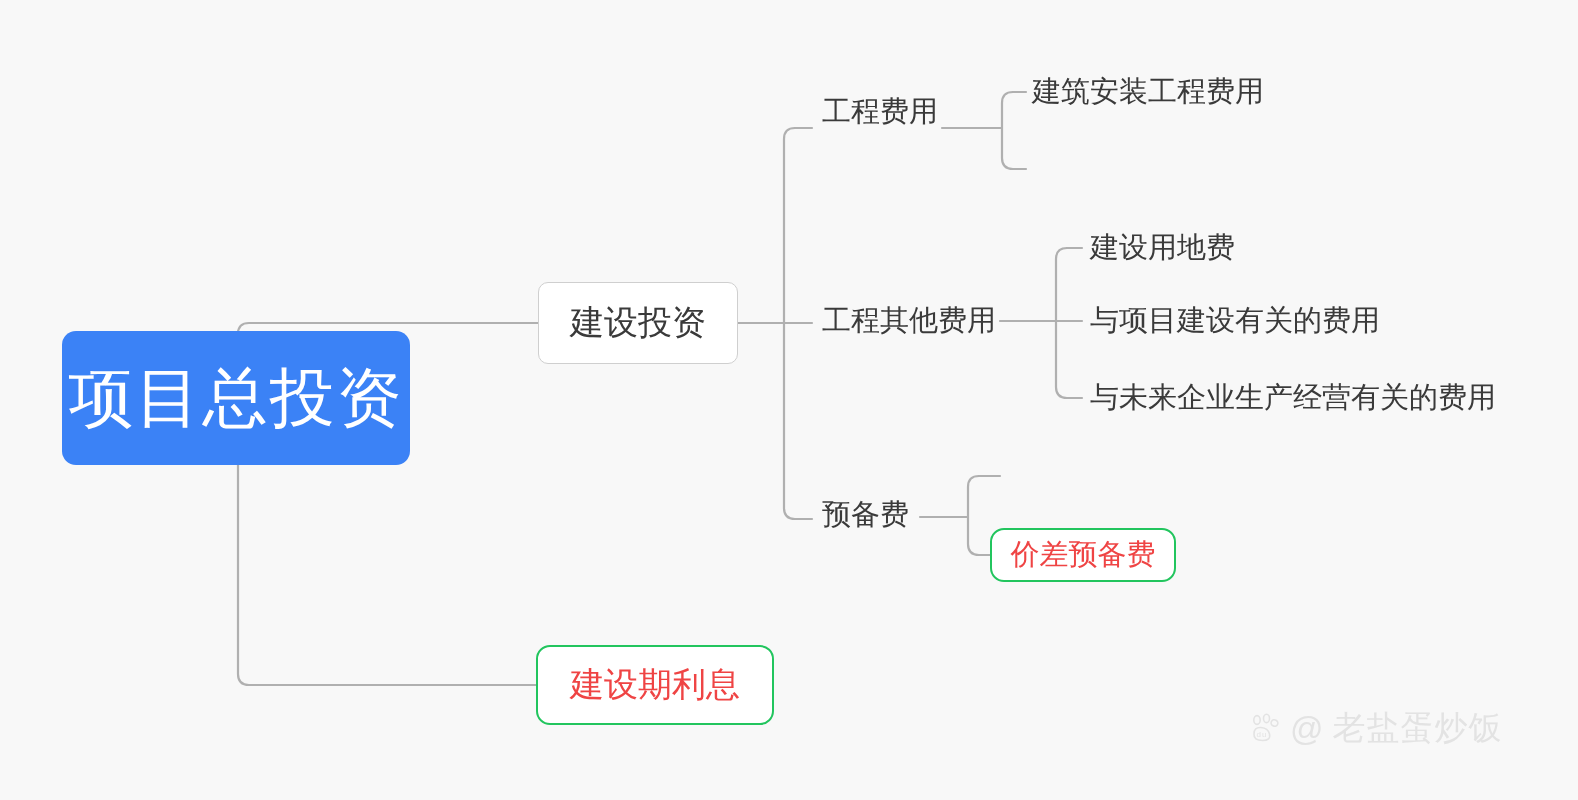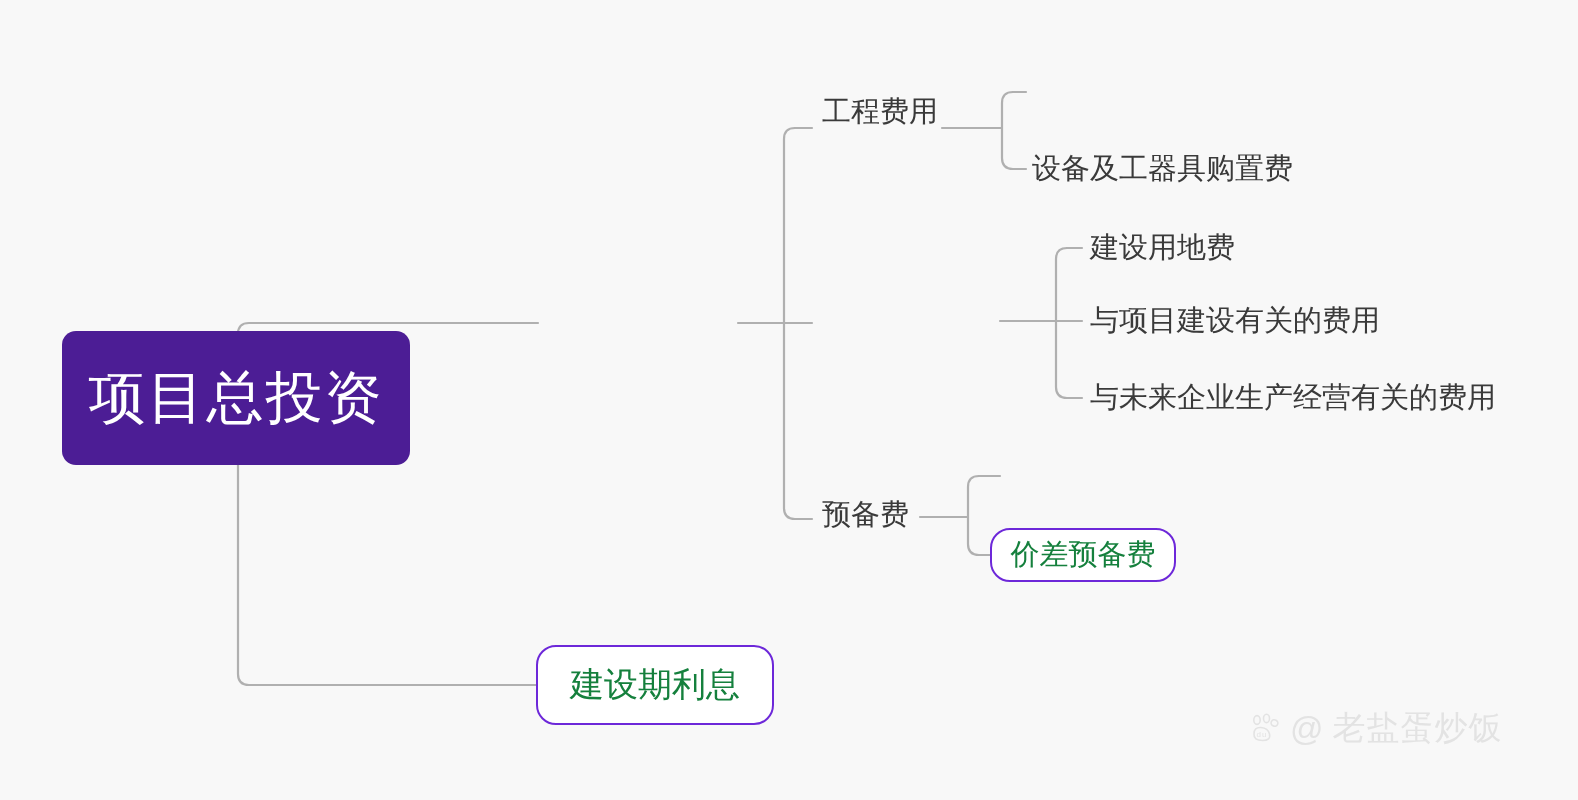--- a/index.html
+++ b/index.html
@@ -38,47 +38,47 @@
     justify-content: center;
     white-space: nowrap;
     box-sizing: border-box;
   }
 
   .node-root {
     left: 62px;
     top: 331px;
     width: 348px;
     height: 134px;
-    background: #4c1d95;
+    background: #3b82f6;
     border-radius: 14px;
     color: #ffffff;
-    font-size: 57px;
+    font-size: 65px;
     letter-spacing: 2px;
     font-weight: 400;
   }
 
   .node-boxed {
     background: #ffffff;
     border: 1.5px solid #cfcfcf;
     border-radius: 10px;
     color: #3a3a3a;
     font-size: 34px;
   }
   .node-construction-investment {
     left: 538px;
     top: 282px;
     width: 200px;
     height: 82px;
   }
 
   .node-boxed-red {
     background: #ffffff;
-    border: 2px solid #6d28d9;
-    border-radius: 20px;
-    color: #15803d;
+    border: 2px solid #22c55e;
+    border-radius: 14px;
+    color: #ef4444;
     font-size: 34px;
   }
   .node-construction-interest {
     left: 536px;
     top: 645px;
     width: 238px;
     height: 80px;
   }
   .node-price-reserve {
     left: 990px;
@@ -164,30 +164,32 @@
       <path d="M 920 517 L 968 517"></path>
       <path d="M 979 476 Q 968 476 968 487 L 968 544 Q 968 555 979 555"></path>
       <path d="M 979 476 L 1000 476"></path>
       <path d="M 979 555 L 990 555"></path>
 
     </g>
   </svg>
 
   <div class="node node-root">项目总投资</div>
 
+  <div class="node node-boxed node-construction-investment">建设投资</div>
 
   <div class="node node-boxed-red node-construction-interest">建设期利息</div>
 
   <div class="node node-plain n-eng-cost">工程费用</div>
 
+  <div class="node node-plain n-eng-other">工程其他费用</div>
 
   <div class="node node-plain n-reserve">预备费</div>
 
-
-  <div class="node node-plain n-equipment">设备及工器具购置费</div>
+  <div class="node node-plain n-build-install">建筑安装工程费用</div>
+
 
   <div class="node node-plain n-land">建设用地费</div>
 
   <div class="node node-plain n-project-related">与项目建设有关的费用</div>
 
   <div class="node node-plain n-future-related">与未来企业生产经营有关的费用</div>
 
 
   <div class="node node-boxed-red node-price-reserve">价差预备费</div>
 

